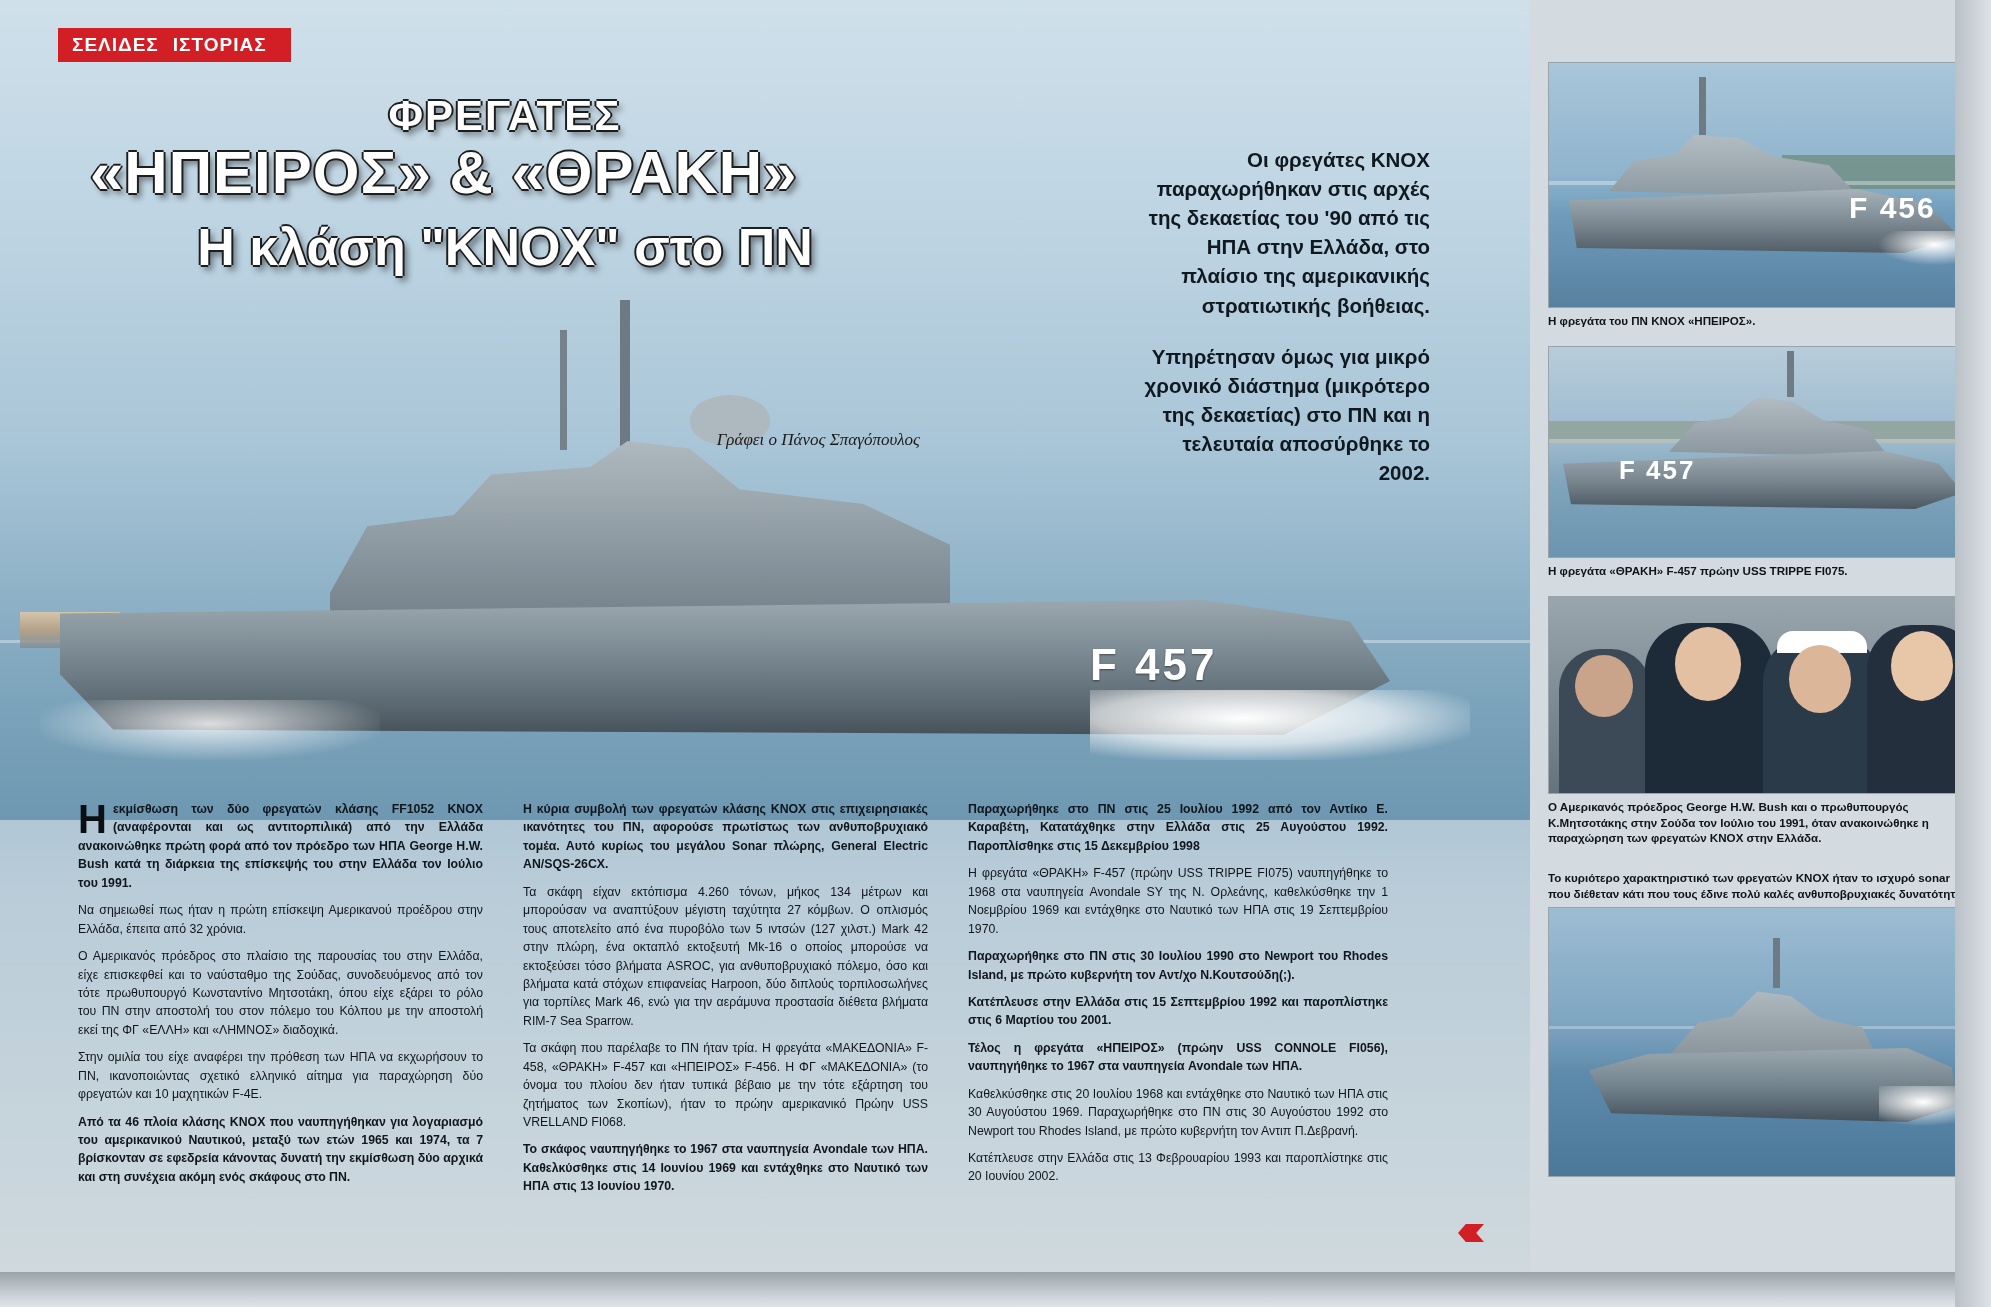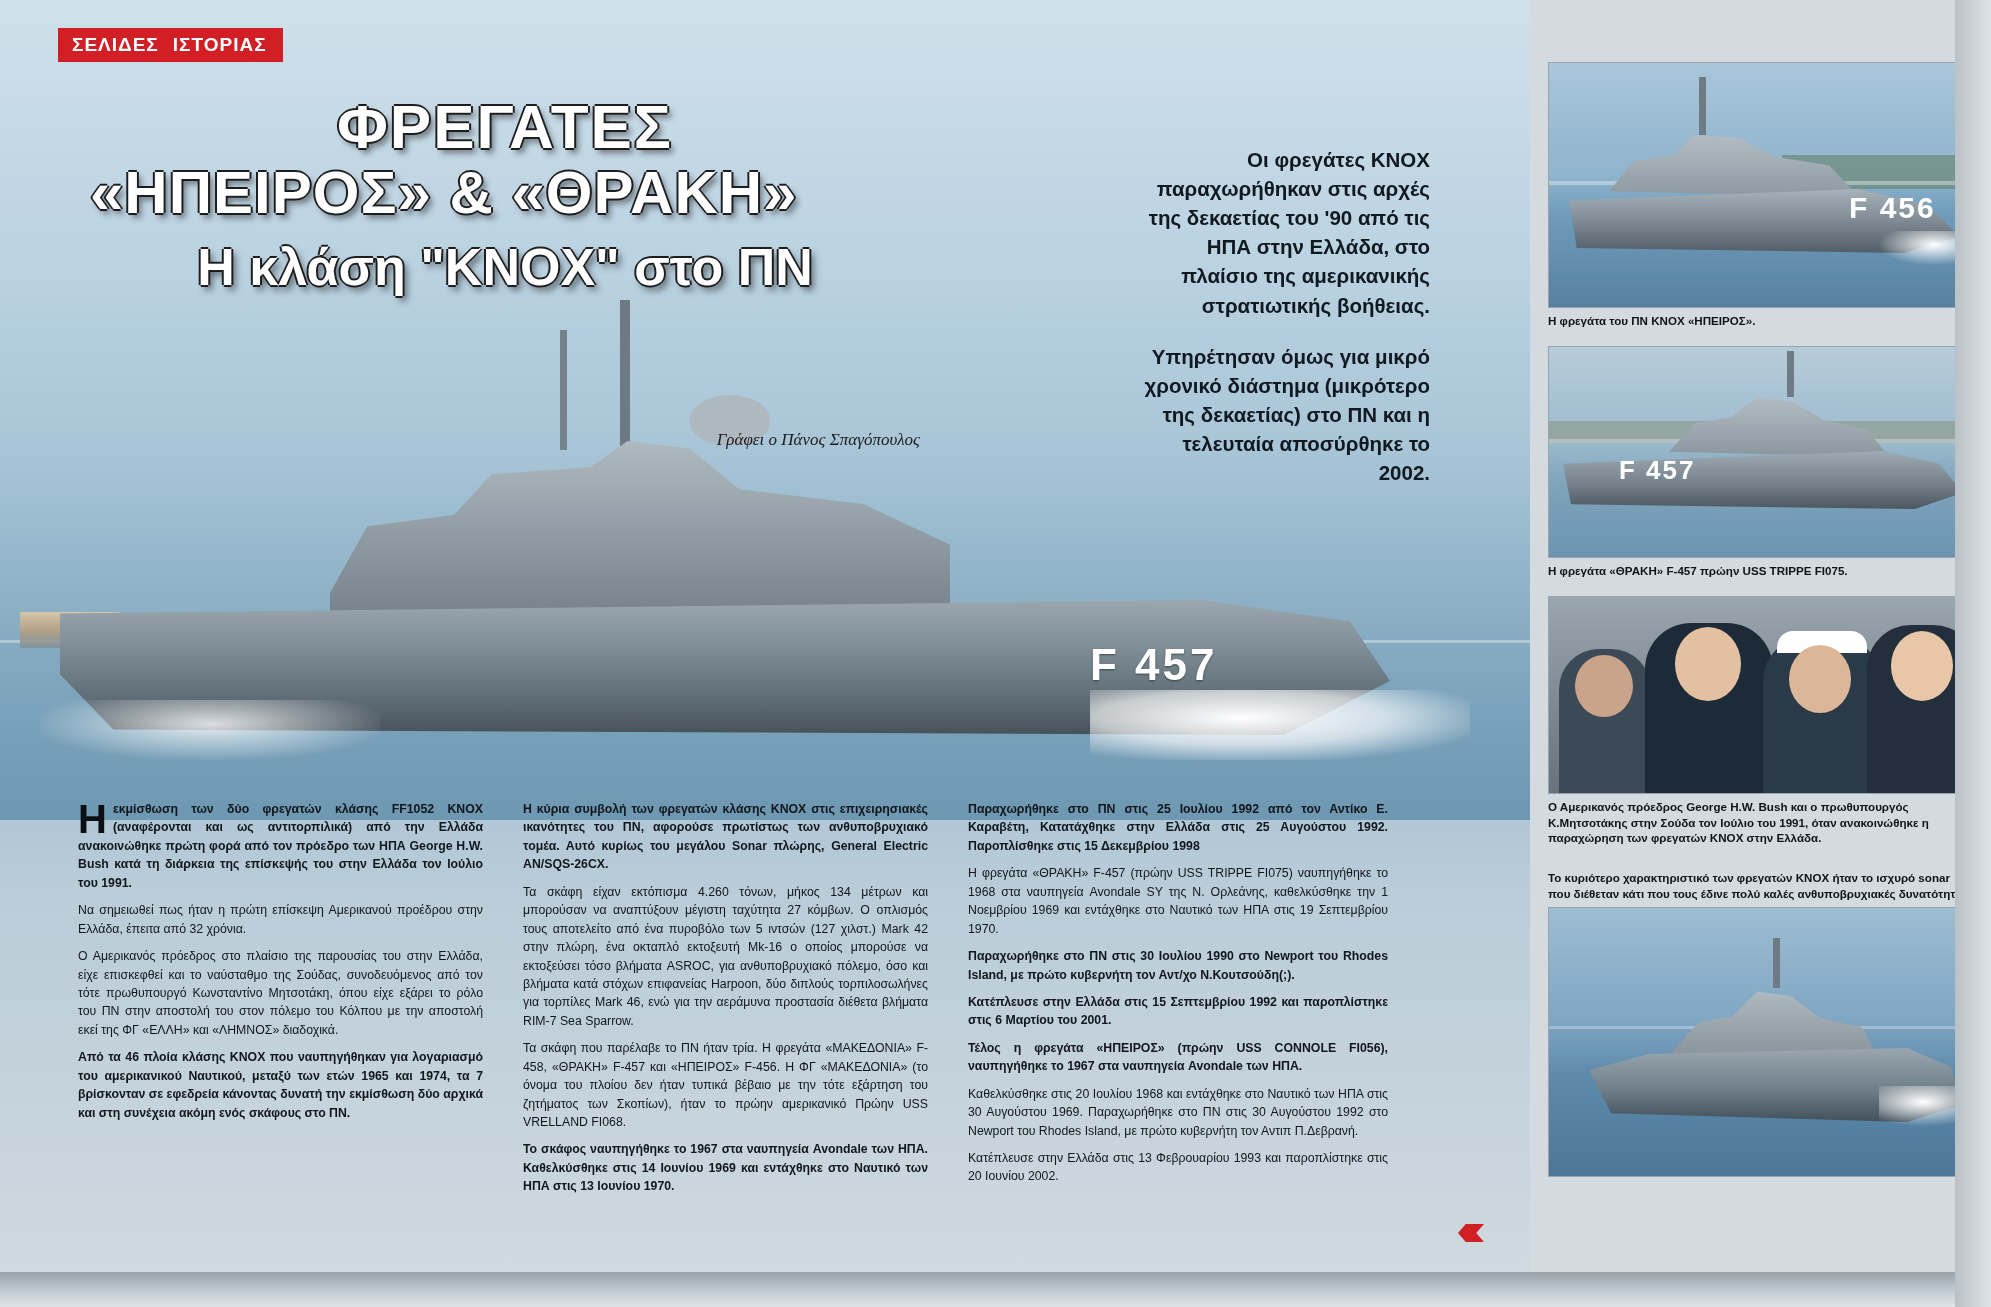--- a/index.html
+++ b/index.html
@@ -90,34 +90,34 @@
   .far-ship {
     position:absolute; left:20px; top:612px; width:100px; height:36px;
     background:linear-gradient(180deg,#e3c9a6 0%, #bba07e 50%, #7f8e99 100%);
     opacity:.85;
   }
 
   
   .kicker {
     position:absolute; left:58px; top:28px; height:34px;
     background:#d21f26; color:#ffffff;
-    padding:6px 16px 6px 14px;
+    padding:6px 24px 6px 14px;
     font-size:19px; font-weight:bold; letter-spacing:1px;
   }
   .kicker .k2 { color:#ffffff; margin-left:14px; }
 
   .title-wrap { position:absolute; left:90px; top:95px; width:830px; }
   .title1, .title2 {
     color:#ffffff; font-weight:bold; line-height:1.02;
     text-shadow:
       -2px 0 0 #1d1d1d, 2px 0 0 #1d1d1d, 0 -2px 0 #1d1d1d, 0 2px 0 #1d1d1d,
       4px 5px 6px rgba(0,0,0,0.45);
     font-family:"Liberation Sans", sans-serif;
   }
-  .title1 { font-size:62px; letter-spacing:2px; text-align:center; }
+  .title1 { font-size:42px; letter-spacing:2px; text-align:center; }
   .title2 { font-size:60px; letter-spacing:1px; text-align:left; margin-top:4px; }
   .title3 {
     margin-top:14px; text-align:center;
     font-size:52px; font-weight:bold; color:#ffffff;
     text-shadow:
       -2px 0 0 #1d1d1d, 2px 0 0 #1d1d1d, 0 -2px 0 #1d1d1d, 0 2px 0 #1d1d1d,
       4px 5px 7px rgba(0,0,0,0.5);
   }
   .byline {
     position:absolute; left:90px; top:430px; width:830px; text-align:right;
@@ -252,20 +252,21 @@
     <div class="intro">
       <p>Οι φρεγάτες KNOX παραχωρήθηκαν στις αρχές της δεκαετίας του '90 από τις ΗΠΑ στην Ελλάδα, στο πλαίσιο της αμερικανικής στρατιωτικής βοήθειας.</p>
       <p>Υπηρέτησαν όμως για μικρό χρονικό διάστημα (μικρότερο της δεκαετίας) στο ΠΝ και η τελευταία αποσύρθηκε το 2002.</p>
     </div>
 
     <div class="cols">
       <div class="col c1">
         <p class="b dropcap-p"><span class="dropcap">Η</span><span>εκμίσθωση των δύο φρεγατών κλάσης FF1052 KNOX (αναφέρονται και ως αντιτορπιλικά) από την Ελλάδα ανακοινώθηκε πρώτη φορά από τον πρόεδρο των ΗΠΑ George H.W. Bush κατά τη διάρκεια της επίσκεψής του στην Ελλάδα τον Ιούλιο του 1991.</span></p>
         <p>Να σημειωθεί πως ήταν η πρώτη επίσκεψη Αμερικανού προέδρου στην Ελλάδα, έπειτα από 32 χρόνια.</p>
         <p>Ο Αμερικανός πρόεδρος στο πλαίσιο της παρουσίας του στην Ελλάδα, είχε επισκεφθεί και το ναύσταθμο της Σούδας, συνοδευόμενος από τον τότε πρωθυπουργό Κωνσταντίνο Μητσοτάκη, όπου είχε εξάρει το ρόλο του ΠΝ στην αποστολή του στον πόλεμο του Κόλπου με την αποστολή εκεί της ΦΓ «ΕΛΛΗ» και «ΛΗΜΝΟΣ» διαδοχικά.</p>
+        <p>Στην ομιλία του είχε αναφέρει την πρόθεση των ΗΠΑ να εκχωρήσουν το ΠΝ, ικανοποιώντας σχετικό ελληνικό αίτημα για παραχώρηση δύο φρεγατών και 10 μαχητικών F-4E.</p>
         <p class="b">Από τα 46 πλοία κλάσης KNOX που ναυπηγήθηκαν για λογαριασμό του αμερικανικού Ναυτικού, μεταξύ των ετών 1965 και 1974, τα 7 βρίσκονταν σε εφεδρεία κάνοντας δυνατή την εκμίσθωση δύο αρχικά και στη συνέχεια ακόμη ενός σκάφους στο ΠΝ.</p>
       </div>
       <div class="col c2">
         <p class="b">Η κύρια συμβολή των φρεγατών κλάσης KNOX στις επιχειρησιακές ικανότητες του ΠΝ, αφορούσε πρωτίστως των ανθυποβρυχιακό τομέα. Αυτό κυρίως του μεγάλου Sonar πλώρης, General Electric AN/SQS-26CX.</p>
         <p>Τα σκάφη είχαν εκτόπισμα 4.260 τόνων, μήκος 134 μέτρων και μπορούσαν να αναπτύξουν μέγιστη ταχύτητα 27 κόμβων. Ο οπλισμός τους αποτελείτο από ένα πυροβόλο των 5 ιντσών (127 χιλστ.) Mark 42 στην πλώρη, ένα οκταπλό εκτοξευτή Mk-16 ο οποίος μπορούσε να εκτοξεύσει τόσο βλήματα ASROC, για ανθυποβρυχιακό πόλεμο, όσο και βλήματα κατά στόχων επιφανείας Harpoon, δύο διπλούς τορπιλοσωλήνες για τορπίλες Mark 46, ενώ για την αεράμυνα προστασία διέθετα βλήματα RIM-7 Sea Sparrow.</p>
         <p>Τα σκάφη που παρέλαβε το ΠΝ ήταν τρία. Η φρεγάτα «ΜΑΚΕΔΟΝΙΑ» F-458, «ΘΡΑΚΗ» F-457 και «ΗΠΕΙΡΟΣ» F-456. Η ΦΓ «ΜΑΚΕΔΟΝΙΑ» (το όνομα του πλοίου δεν ήταν τυπικά βέβαιο με την τότε εξάρτηση του ζητήματος των Σκοπίων), ήταν το πρώην αμερικανικό Πρώην USS VRELLAND FI068.</p>
         <p class="b">Το σκάφος ναυπηγήθηκε το 1967 στα ναυπηγεία Avondale των ΗΠΑ. Καθελκύσθηκε στις 14 Ιουνίου 1969 και εντάχθηκε στο Ναυτικό των ΗΠΑ στις 13 Ιουνίου 1970.</p>
       </div>
       <div class="col c3">
         <p class="b">Παραχωρήθηκε στο ΠΝ στις 25 Ιουλίου 1992 από τον Αντίκο Ε. Καραβέτη, Κατατάχθηκε στην Ελλάδα στις 25 Αυγούστου 1992. Παροπλίσθηκε στις 15 Δεκεμβρίου 1998</p>

